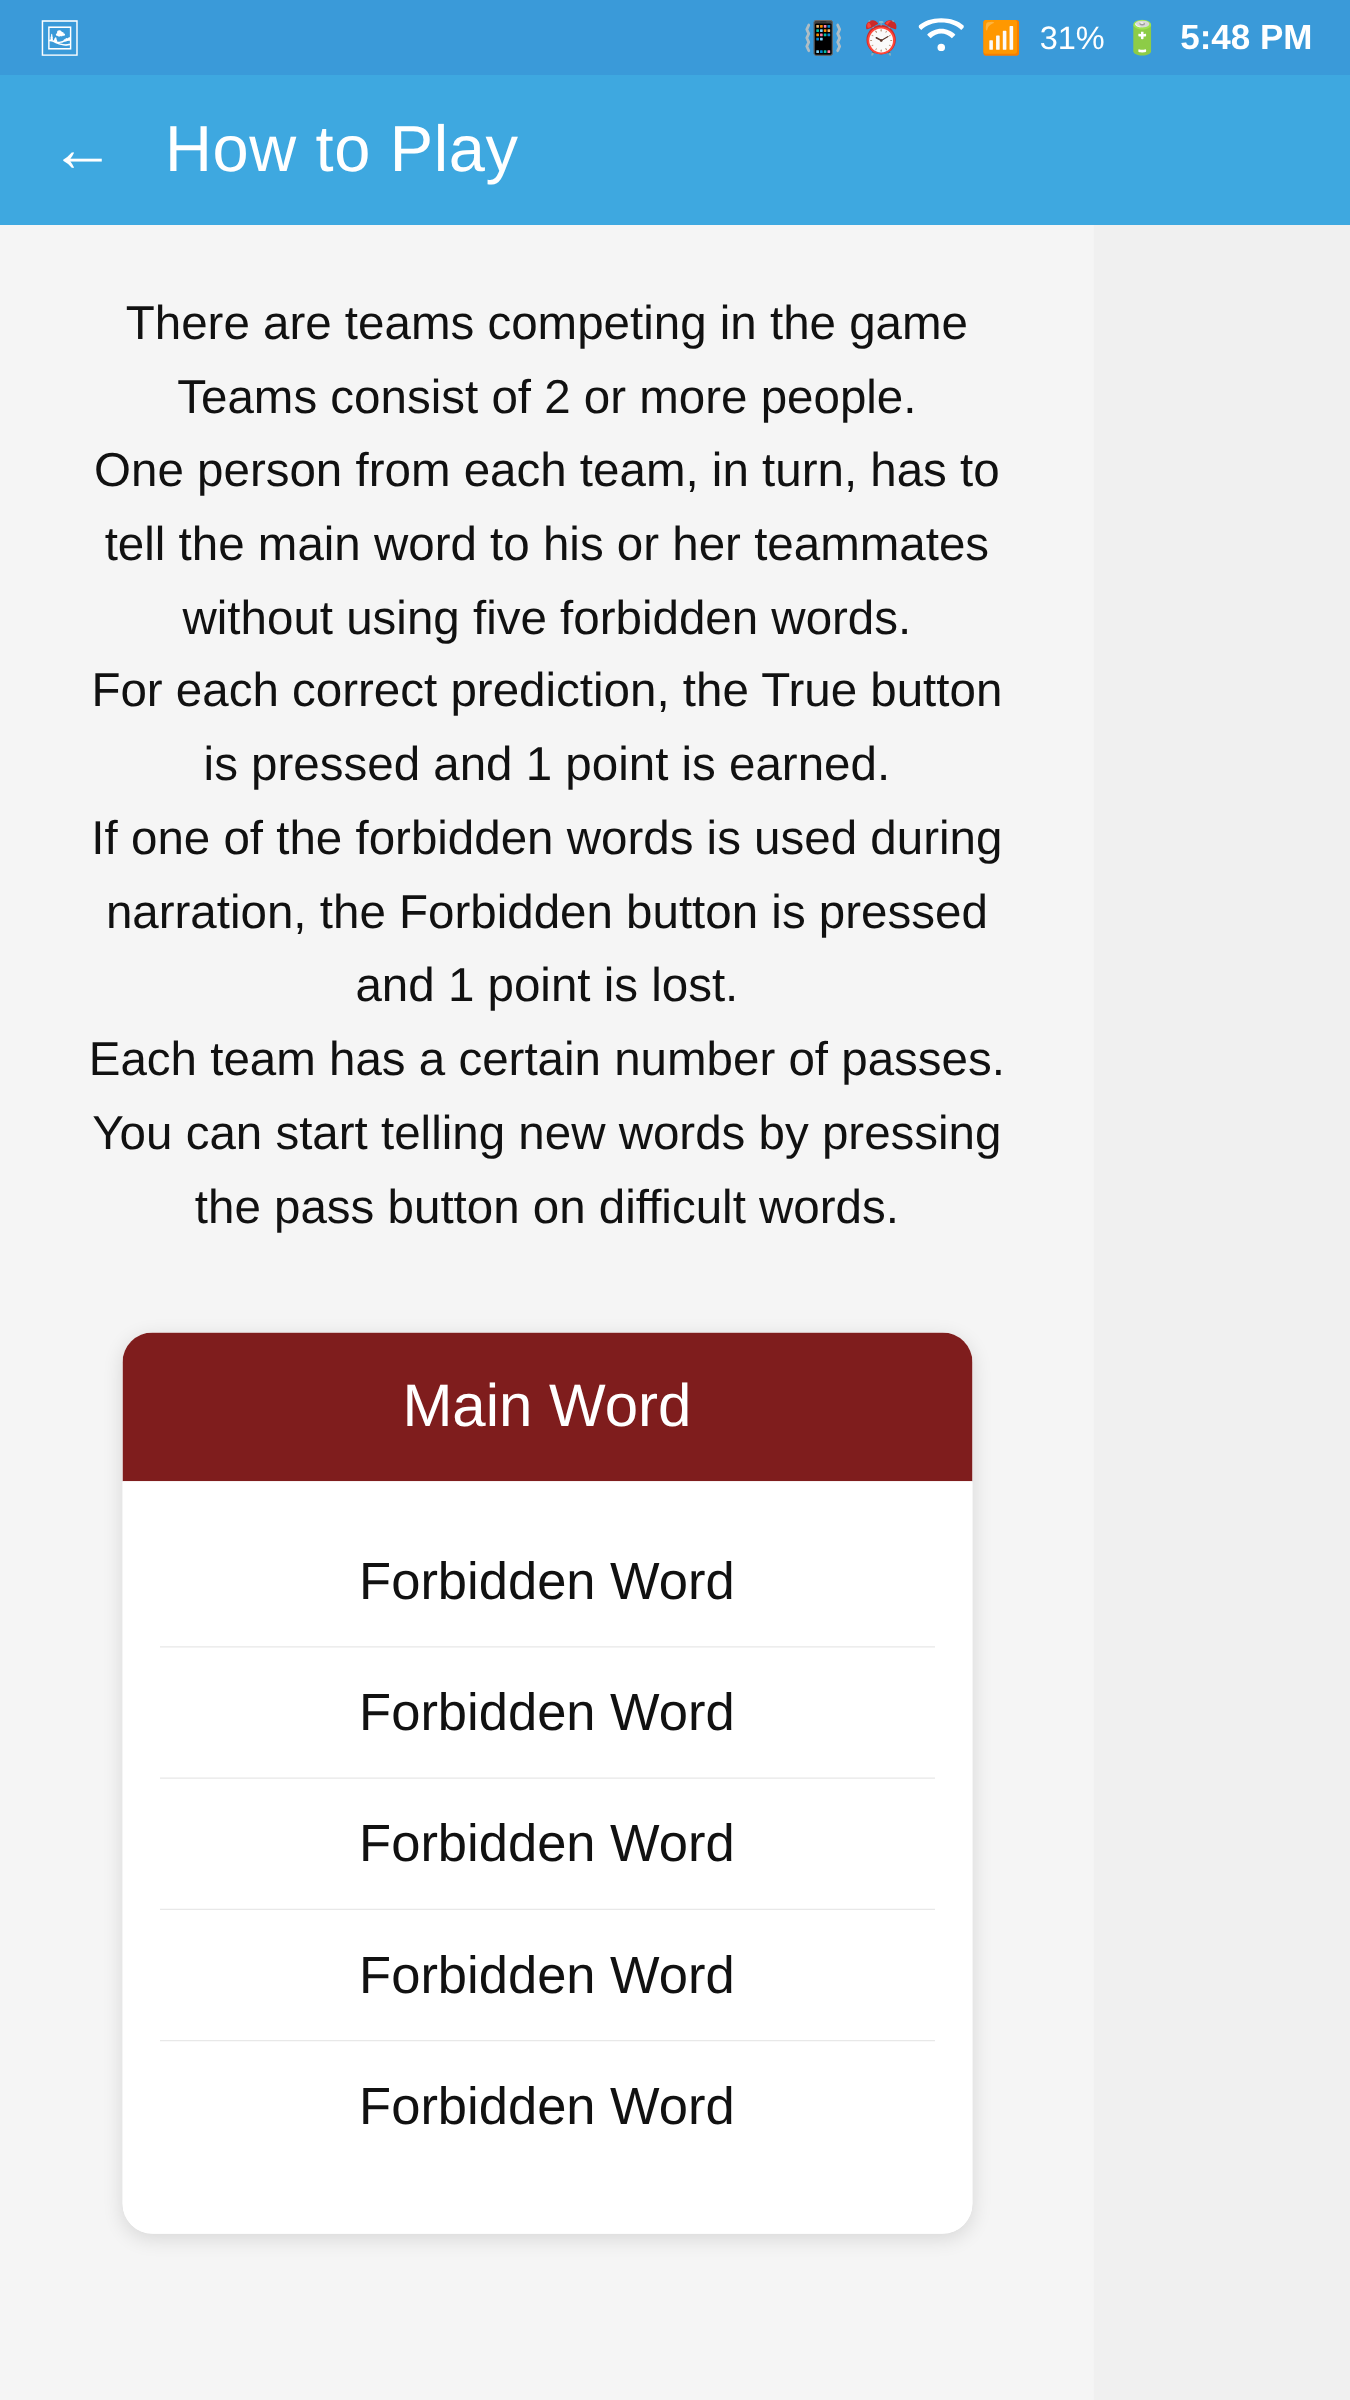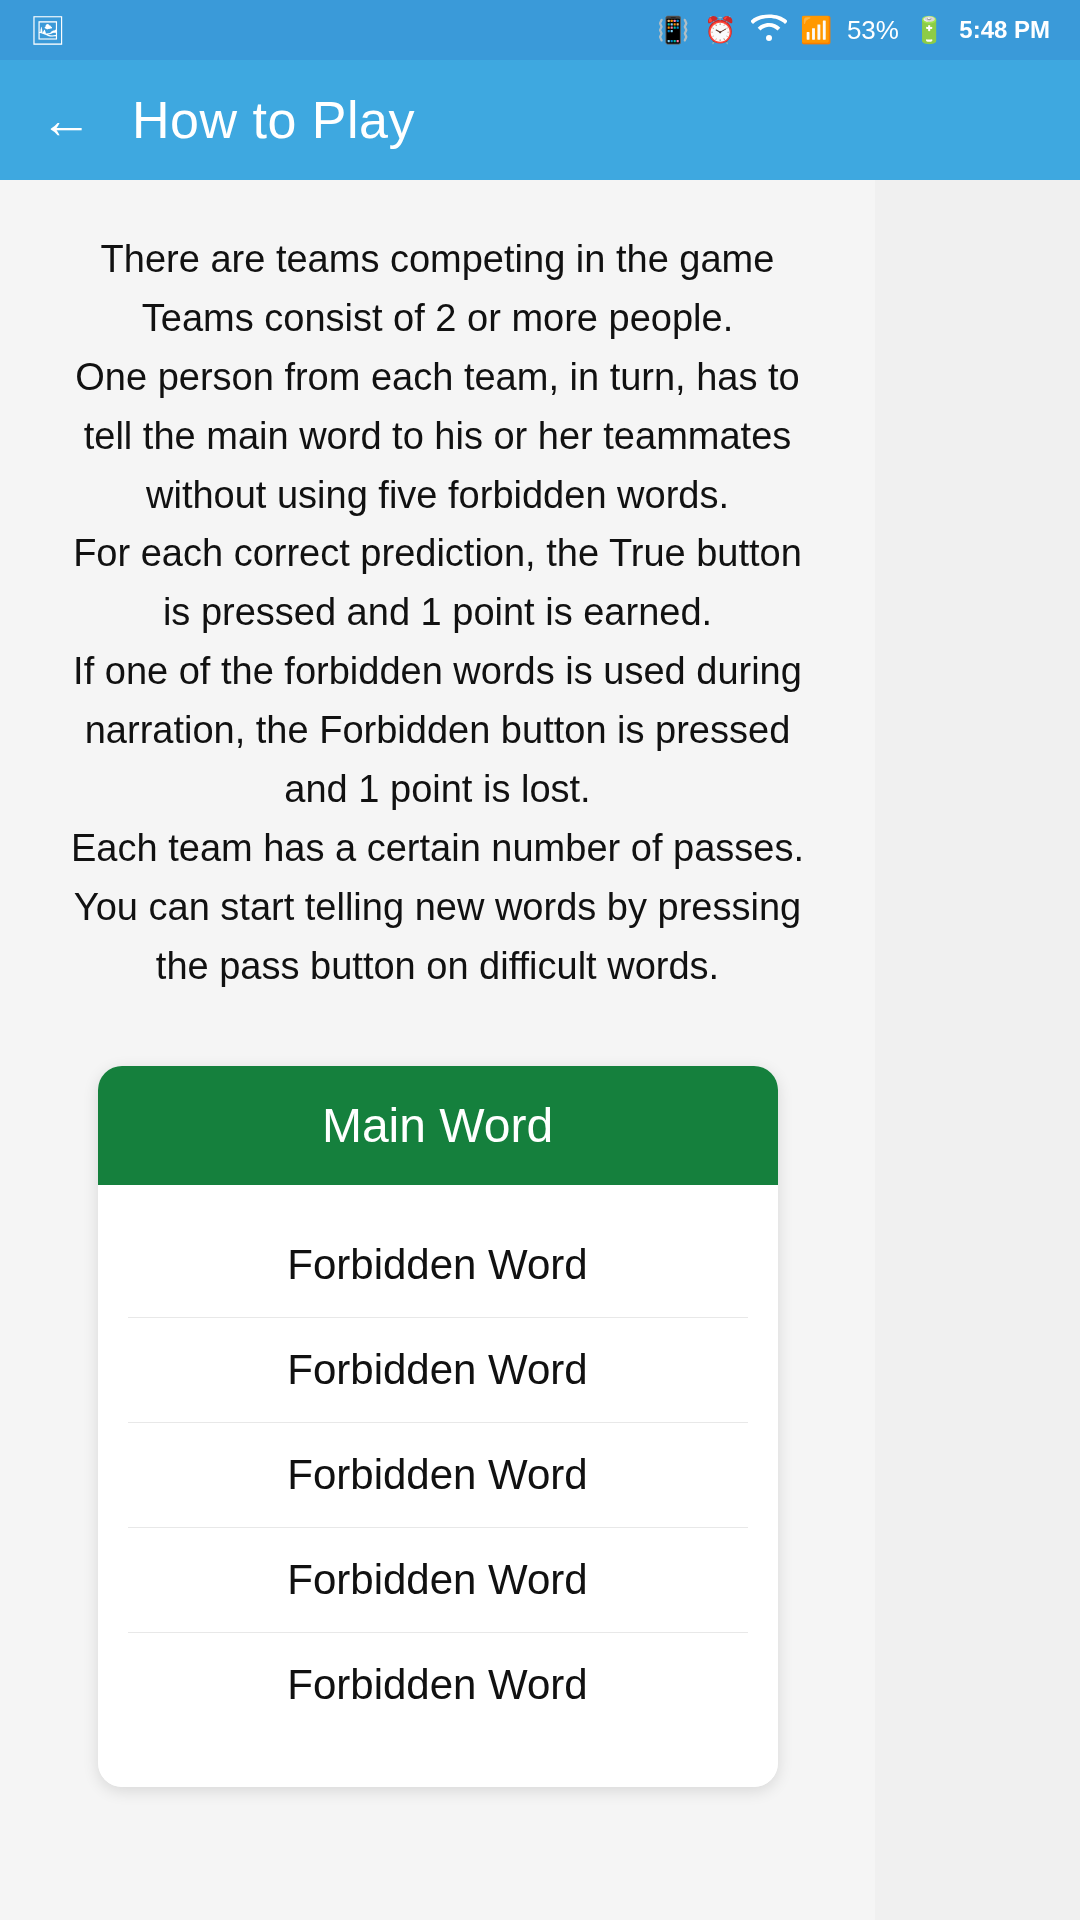--- a/index.html
+++ b/index.html
@@ -40,21 +40,21 @@
       align-items: center;
       gap: 14px;
     }
 
     .status-icon {
       font-size: 26px;
       color: white;
     }
 
     .status-time {
-      font-size: 24px;
+      font-size: 28px;
       font-weight: bold;
       color: white;
       text-align: center;
     }
 
     
     .app-bar {
       width: 1080px;
       height: 120px;
       background-color: #3ea8e0;
@@ -103,21 +103,21 @@
     .word-card {
       width: 680px;
       margin: 0 auto;
       background-color: white;
       border-radius: 24px;
       overflow: hidden;
       box-shadow: 0 4px 16px rgba(0,0,0,0.12);
     }
 
     .card-header {
-      background-color: #15803d;
+      background-color: #7f1d1d;
       border-radius: 20px 20px 0 0;
       padding: 32px 20px;
       text-align: center;
     }
 
     .main-word-label {
       color: white;
       font-size: 48px;
       font-weight: 500;
     }
@@ -150,21 +150,21 @@
     <span class="status-icon">⏰</span>
     <span class="status-icon">
       
       <svg width="36" height="28" viewBox="0 0 36 28" fill="white" xmlns="http://www.w3.org/2000/svg">
         <path d="M18 22a3 3 0 1 1 0 6 3 3 0 0 1 0-6z"></path>
         <path d="M9.5 17.5C11.9 15.1 15 13.7 18 13.7s6.1 1.4 8.5 3.8l2.8-2.8C26.5 11.9 22.4 10 18 10s-8.5 1.9-11.3 4.7l2.8 2.8z"></path>
         <path d="M2 11C5.9 7.1 11.7 5 18 5s12.1 2.1 16 6l2.8-2.8C32.7 3.9 25.7 1.5 18 1.5S3.3 3.9-.8 8.2L2 11z"></path>
       </svg>
     </span>
     <span class="status-icon">📶</span>
-    <span style="font-size:26px;color:white;">53%</span>
+    <span style="font-size:26px;color:white;">31%</span>
     <span class="status-icon">🔋</span>
     <span class="status-time">5:48 PM</span>
   </div>
 </div>
 
 <div class="app-bar">
   <button class="back-button">←</button>
   <span class="app-bar-title">How to Play</span>
 </div>
 

